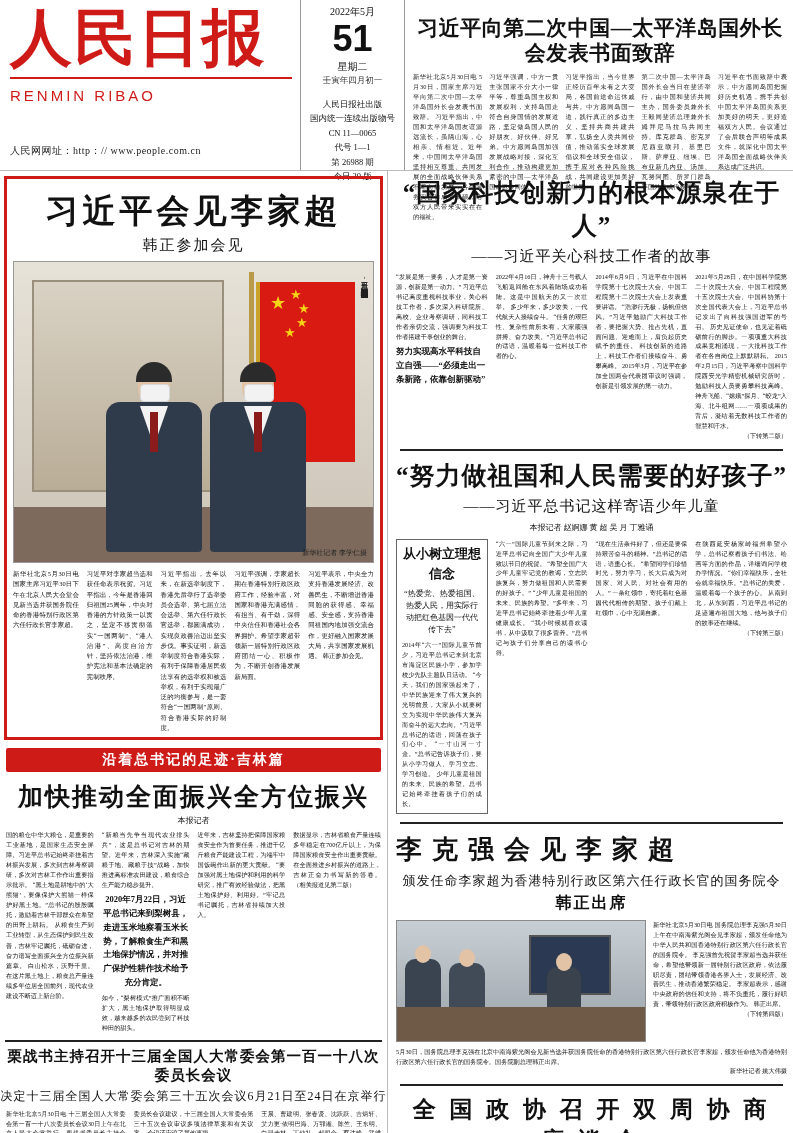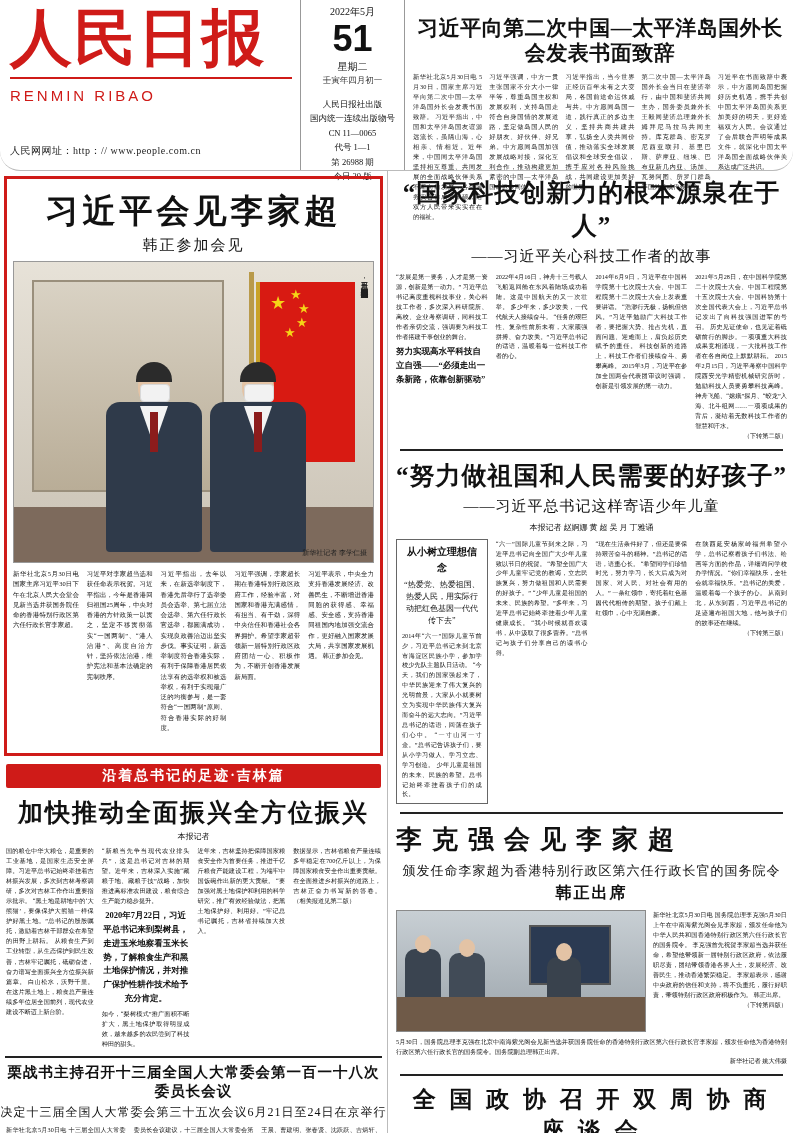--- a/index.html
+++ b/index.html
@@ -1,20 +1,20 @@
 <!DOCTYPE html>
 <html><head>
 <meta charset="utf-8">
 <style>
   html,body{margin:0;padding:0;background:#fff;}
   body{width:793px;height:1133px;font-family:"Liberation Serif","DejaVu Serif",serif;color:#111;}
   .page{position:relative;width:793px;height:1133px;overflow:hidden;}
 
   
-  .masthead{display:flex;height:170px;border-bottom:1px solid #bbb;border-radius:20px;}
+  .masthead{display:flex;height:170px;border-bottom:1px solid #bbb;}
   .logo-col{width:300px;padding:6px 8px 0 10px;box-sizing:border-box;}
   .logo-title{font-family:"Liberation Serif",serif;font-weight:bold;color:#cf1b18;font-size:62px;line-height:1.05;letter-spacing:2px;white-space:nowrap;}
   .logo-pinyin{color:#cf1b18;font-size:15px;letter-spacing:3px;margin-top:8px;font-family:"Liberation Sans",sans-serif;}
   .logo-rule{border-top:2px solid #cf1b18;margin:6px 0 0 0;}
   .logo-url{font-size:10px;color:#222;margin-top:40px;letter-spacing:.5px;}
   .date-col{width:105px;border-left:1px solid #999;border-right:1px solid #999;box-sizing:border-box;text-align:center;padding-top:4px;font-size:9px;line-height:1.5;}
   .date-top{font-size:10px;}
   .date-big{font-size:36px;font-weight:bold;line-height:1;margin:2px 0 2px;font-family:"Liberation Sans",sans-serif;}
   .date-week{font-size:10px;}
   .date-lunar{font-size:8.5px;color:#333;}
@@ -23,21 +23,21 @@
   .head-art .hl{font-size:21px;font-weight:bold;letter-spacing:.5px;text-align:center;line-height:1.2;}
   .head-art .cols{display:flex;gap:7px;margin-top:6px;}
   .head-art .cols .c{flex:1;font-size:6.3px;line-height:1.58;text-align:justify;color:#1a1a1a;}
 
   
   .body{display:flex;}
   .col-left{width:388px;border-right:1px solid #bbb;box-sizing:border-box;}
   .col-right{width:405px;box-sizing:border-box;}
 
   
-  .lead{border:3px solid #cf1b18;margin:5px 4px 4px 4px;padding:6px 6px 20px;box-sizing:border-box;}
+  .lead{border:3px solid #cf1b18;margin:5px 4px 4px 4px;padding:6px 6px 4px;box-sizing:border-box;}
   .lead h1{margin:4px 0 2px;text-align:center;font-size:33px;font-weight:bold;letter-spacing:4px;}
   .lead h2{margin:0 0 6px;text-align:center;font-size:15px;font-weight:normal;letter-spacing:2px;}
   .photo{position:relative;height:300px;background:linear-gradient(#cfd6dd,#aab3bd);border:1px solid #999;overflow:hidden;}
   .photo .floor{position:absolute;left:0;right:0;bottom:0;height:55px;background:#7d6a5c;}
   .photo .backwall{position:absolute;left:0;right:0;top:0;height:245px;background:linear-gradient(#e7e2d8,#cfc8bb);}
   .photo .mural{position:absolute;left:18px;top:18px;width:188px;height:208px;background:linear-gradient(#d9d2c4,#b9ad97);border:2px solid #9a8f7c;}
   .photo .flagbox{position:absolute;right:22px;top:20px;width:95px;height:215px;}
   .photo .flag{position:absolute;left:0;top:0;width:95px;height:180px;background:#d81a12;border-left:4px solid #c9a227;}
   .photo .star{position:absolute;color:#f5d417;font-size:13px;line-height:1;}
   .photo .pole{position:absolute;left:-7px;top:-10px;width:5px;height:215px;background:#b99a4a;}
@@ -70,21 +70,21 @@
 
   
   .r-pad{padding:5px 6px 0 8px;box-sizing:border-box;}
   .r-hl{text-align:center;font-size:25px;font-weight:bold;color:#111;letter-spacing:1px;}
   .r-sub{text-align:center;font-size:15px;margin-top:5px;letter-spacing:1px;}
   .r-cols{display:flex;gap:8px;margin-top:6px;}
   .r-cols .c{flex:1;font-size:6.2px;line-height:1.6;text-align:justify;}
   .r-cols .c b{display:block;text-align:left;font-size:8.5px;margin:4px 0 2px;}
   .rule2{border-top:2px solid #222;margin:8px 4px;}
   .box-sub{border:1px solid #666;padding:4px 5px;font-size:6.2px;line-height:1.6;text-align:justify;}
-  .box-sub .bt{text-align:center;font-size:10px;font-weight:bold;margin-bottom:3px;}
+  .box-sub .bt{text-align:center;font-size:13px;font-weight:bold;margin-bottom:3px;}
   .box-sub .bq{text-align:center;font-size:8px;line-height:1.5;margin-bottom:4px;}
 
   .lkq-hl{text-align:left;font-size:26px;font-weight:bold;letter-spacing:10px;}
   .lkq-s1{text-align:center;font-size:13px;margin-top:5px;letter-spacing:1px;}
   .lkq-s2{text-align:center;font-size:16px;font-weight:bold;margin-top:3px;letter-spacing:2px;}
   .lkq-row{display:flex;gap:7px;margin-top:6px;}
   .photo2{width:248px;height:120px;background:#b9c2c9;border:1px solid #8a8a8a;position:relative;overflow:hidden;}
   .photo2 .wall{position:absolute;inset:0;background:linear-gradient(#c8cfd4,#9aa3aa);}
   .photo2 .tablebar{position:absolute;left:0;right:0;bottom:0;height:34px;background:#6f5a48;}
   .photo2 .scr{position:absolute;left:132px;top:14px;width:78px;height:56px;background:#2b3a52;border:2px solid #555;}

